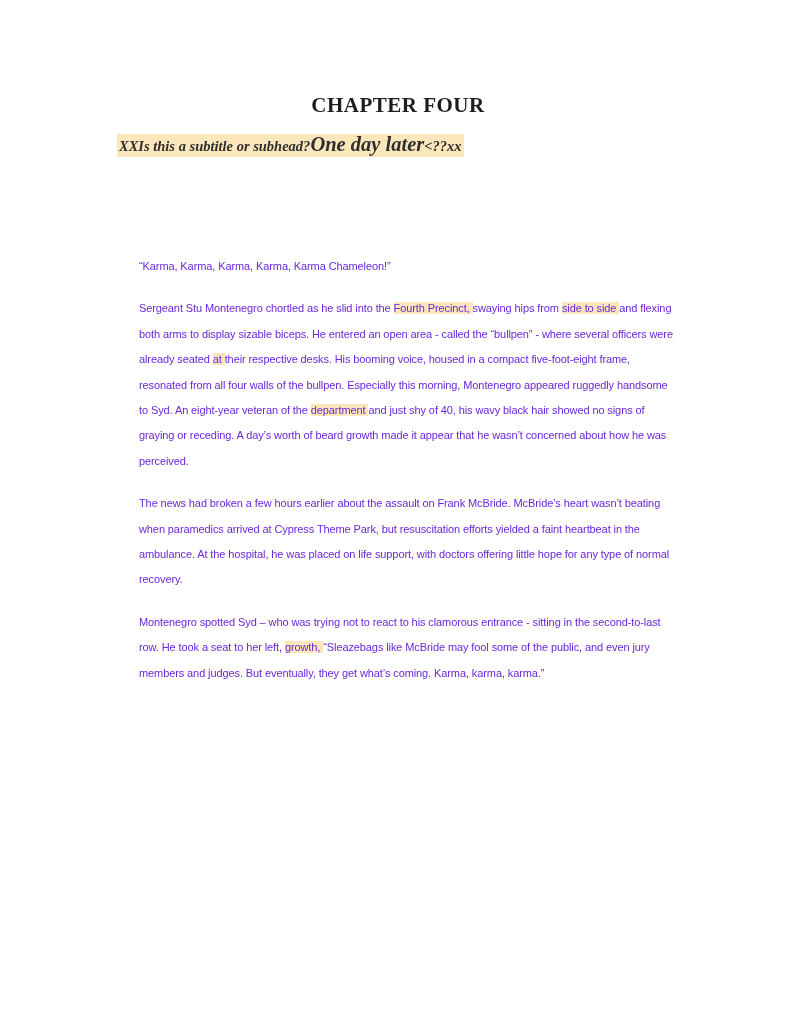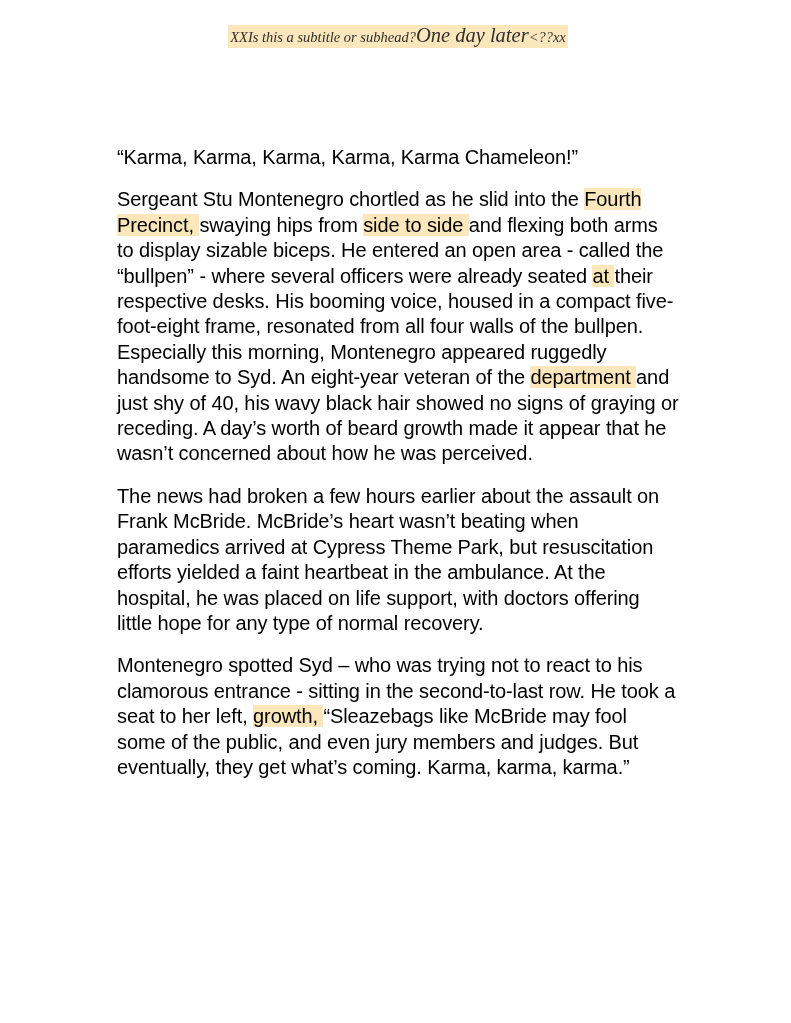--- a/index.html
+++ b/index.html
@@ -25,54 +25,56 @@
     margin: 93px 0 0 0;
     text-align: center;
     font-family: "Liberation Serif", serif;
     font-weight: bold;
     font-size: 21px;
     line-height: 25px;
     color: #1d1d1d;
     letter-spacing: 0.5px;
   }
   .subtitle-row {
-    margin-top: 21px;
-    text-align: center;
+    margin-top: 12px;
     line-height: 28px;
     height: 28px;
+    font-weight: bold;
   }
   .subtitle {
     display: inline;
     background: var(--hl, #fbe7bb);
     font-family: "Liberation Serif", serif;
     font-style: italic;
     color: #2f2f2f;
     padding: 3px 2px;
   }
   .sub-small { font-size: 14.5px; }
   .sub-large { font-size: 20.5px; }
   .body-text {
     margin-top: 96px;
-    font-size: 20px;
+    font-size: 11px;
     line-height: 25.4px;
-    color: #000000;
+    color: #6d28d9;
     letter-spacing: -0.1px;
+    margin-left: 22px;
   }
   p.body-para {
     margin: 0 0 17px 0;
   }
   .hl {
     background: var(--hl, #fbe7bb);
   }
 </style>
 </head>
 <body>
 
 <div class="page">
   <div class="content">
+    <h1 class="chapter-title">CHAPTER FOUR</h1>
 
     <div class="subtitle-row">
       <span class="subtitle"><span class="sub-small">XXIs this a subtitle or subhead?</span><span class="sub-large">One day later</span><span class="sub-small">&lt;??xx</span></span>
     </div>
 
     <div class="body-text">
         <p class="body-para"><span>“Karma, Karma, Karma, Karma, Karma Chameleon!”</span></p>
         <p class="body-para"><span>Sergeant Stu Montenegro chortled as he slid into the </span><span class="hl">Fourth Precinct, </span><span>swaying hips from </span><span class="hl">side to side </span><span>and flexing both arms to display sizable biceps. He entered an open area - called the “bullpen” - where several officers were already seated </span><span class="hl">at </span><span>their respective desks. His booming voice, housed in a compact five-foot-eight frame, resonated from all four walls of the bullpen. Especially this morning, Montenegro appeared ruggedly handsome to Syd. An eight-year veteran of the </span><span class="hl">department </span><span>and just shy of 40, his wavy black hair showed no signs of graying or receding. A day’s worth of beard growth made it appear that he wasn’t concerned about how he was perceived.</span></p>
         <p class="body-para"><span>The news had broken a few hours earlier about the assault on Frank McBride. McBride’s heart wasn’t beating when paramedics arrived at Cypress Theme Park, but resuscitation efforts yielded a faint heartbeat in the ambulance. At the hospital, he was placed on life support, with doctors offering little hope for any type of normal recovery.</span></p>
         <p class="body-para"><span>Montenegro spotted Syd – who was trying not to react to his clamorous entrance - sitting in the second-to-last row. He took a seat to her left, </span><span class="hl">growth, </span><span>“Sleazebags like McBride may fool some of the public, and even jury members and judges. But eventually, they get what’s coming. Karma, karma, karma.”</span></p>

